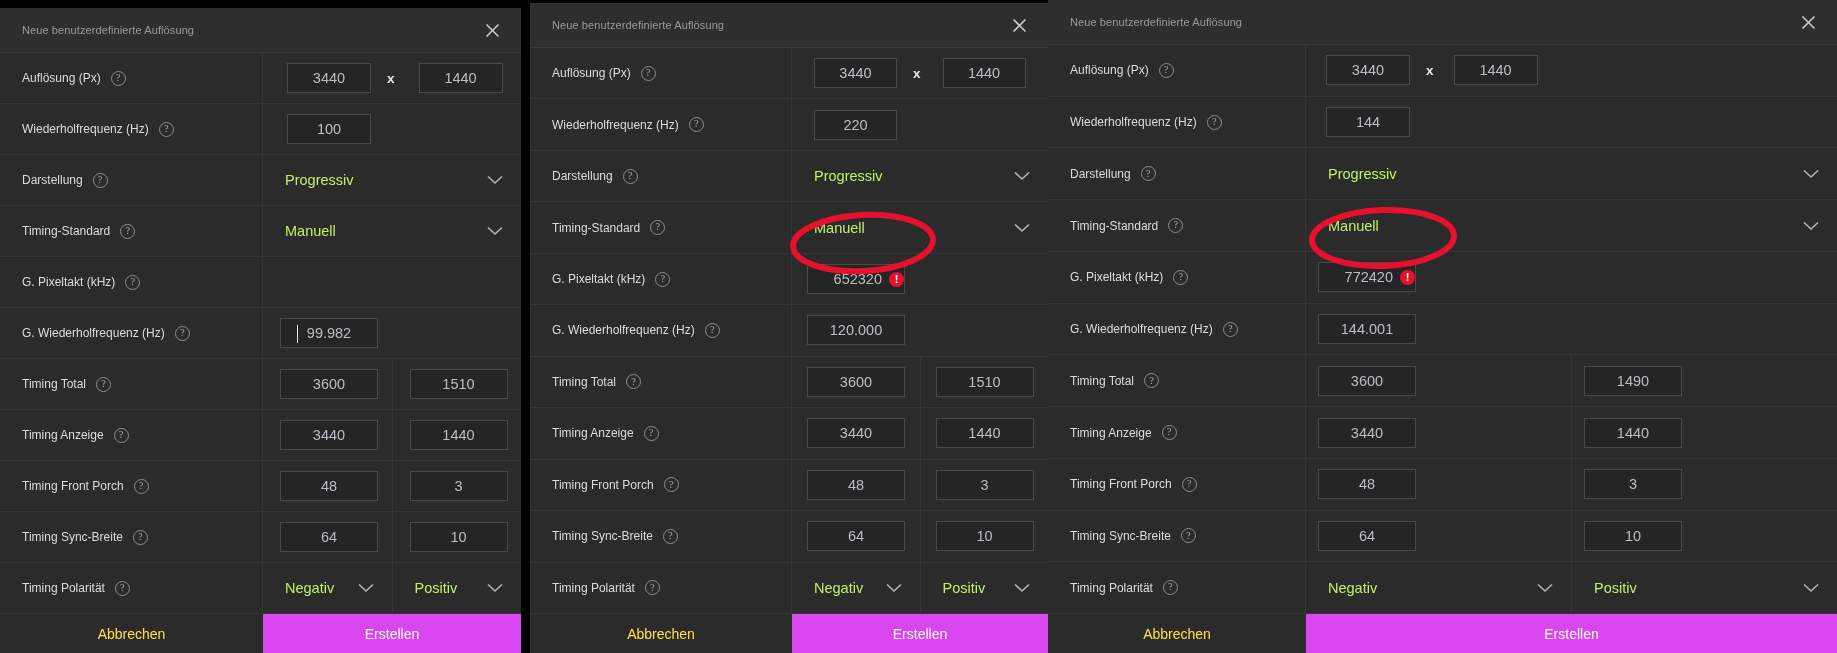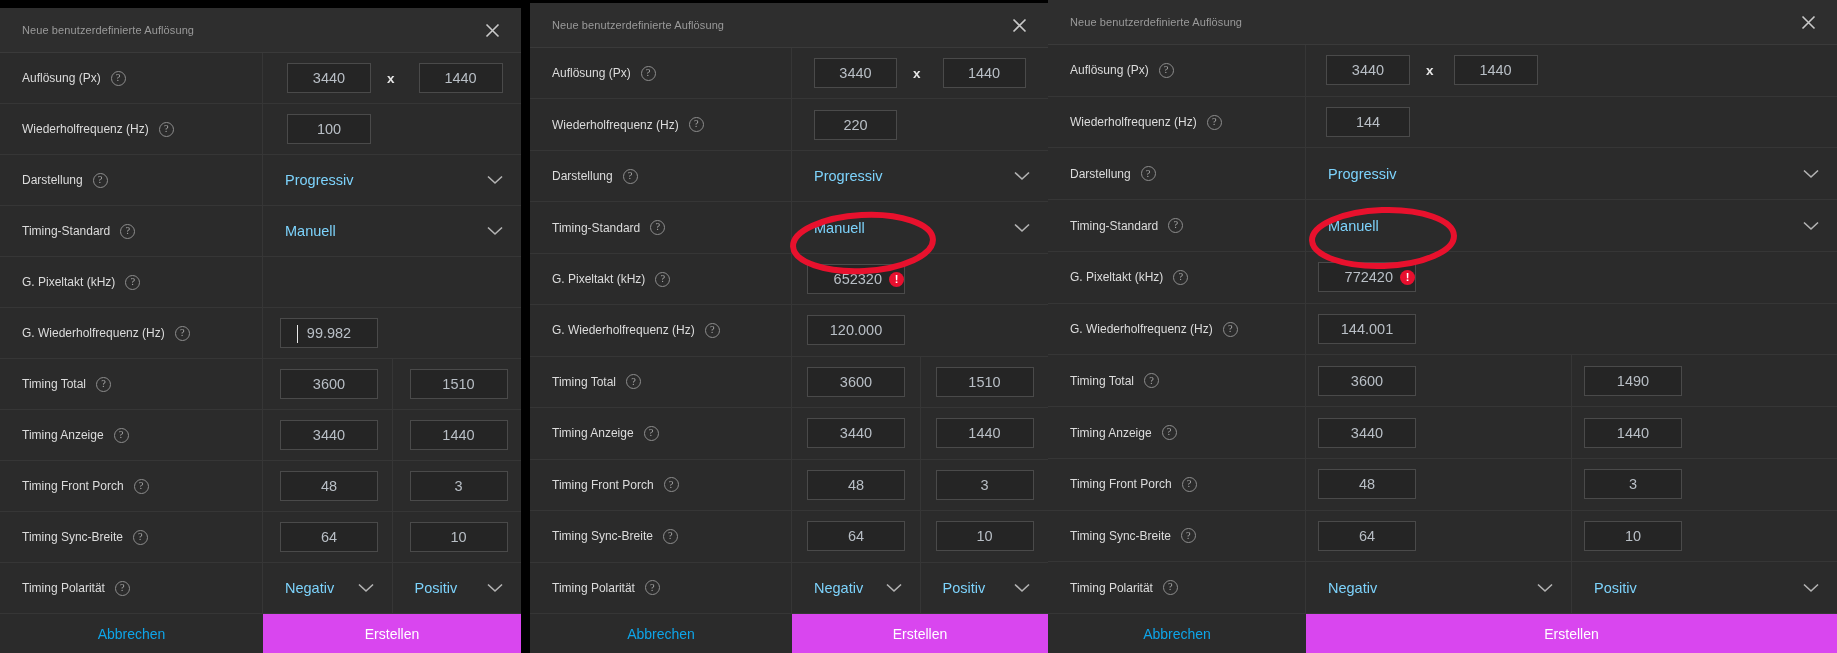--- a/index.html
+++ b/index.html
@@ -146,39 +146,39 @@
     font-size: 13.5px;
     font-weight: bold;
     padding: 0 0 0 16px;
     flex: 0 0 auto;
   }
 
   .select {
     display: flex;
     align-items: center;
     justify-content: space-between;
-    color: #7dd3fc;
+    color: #bef264;
     font-size: 14.5px;
     width: 100%;
     padding-left: 22px;
     padding-right: 18px;
     cursor: pointer;
   }
   .chev { color: #b4b4b4; display:flex; }
 
   .footer {
     display: flex;
     flex: 0 0 auto;
     height: 40px;
     border-top: 1px solid #363636;
   }
   .btn-cancel {
     flex: 0 0 auto;
     background: #2b2b2b;
-    color: #0ea5e9;
+    color: #fde047;
     font-size: 14px;
     display: flex; align-items: center; justify-content: center;
     cursor: pointer;
   }
   .btn-create {
     flex: 1 1 auto;
     background: #d946ef;
     color: #ffffff;
     font-size: 14px;
     display: flex; align-items: center; justify-content: center;

